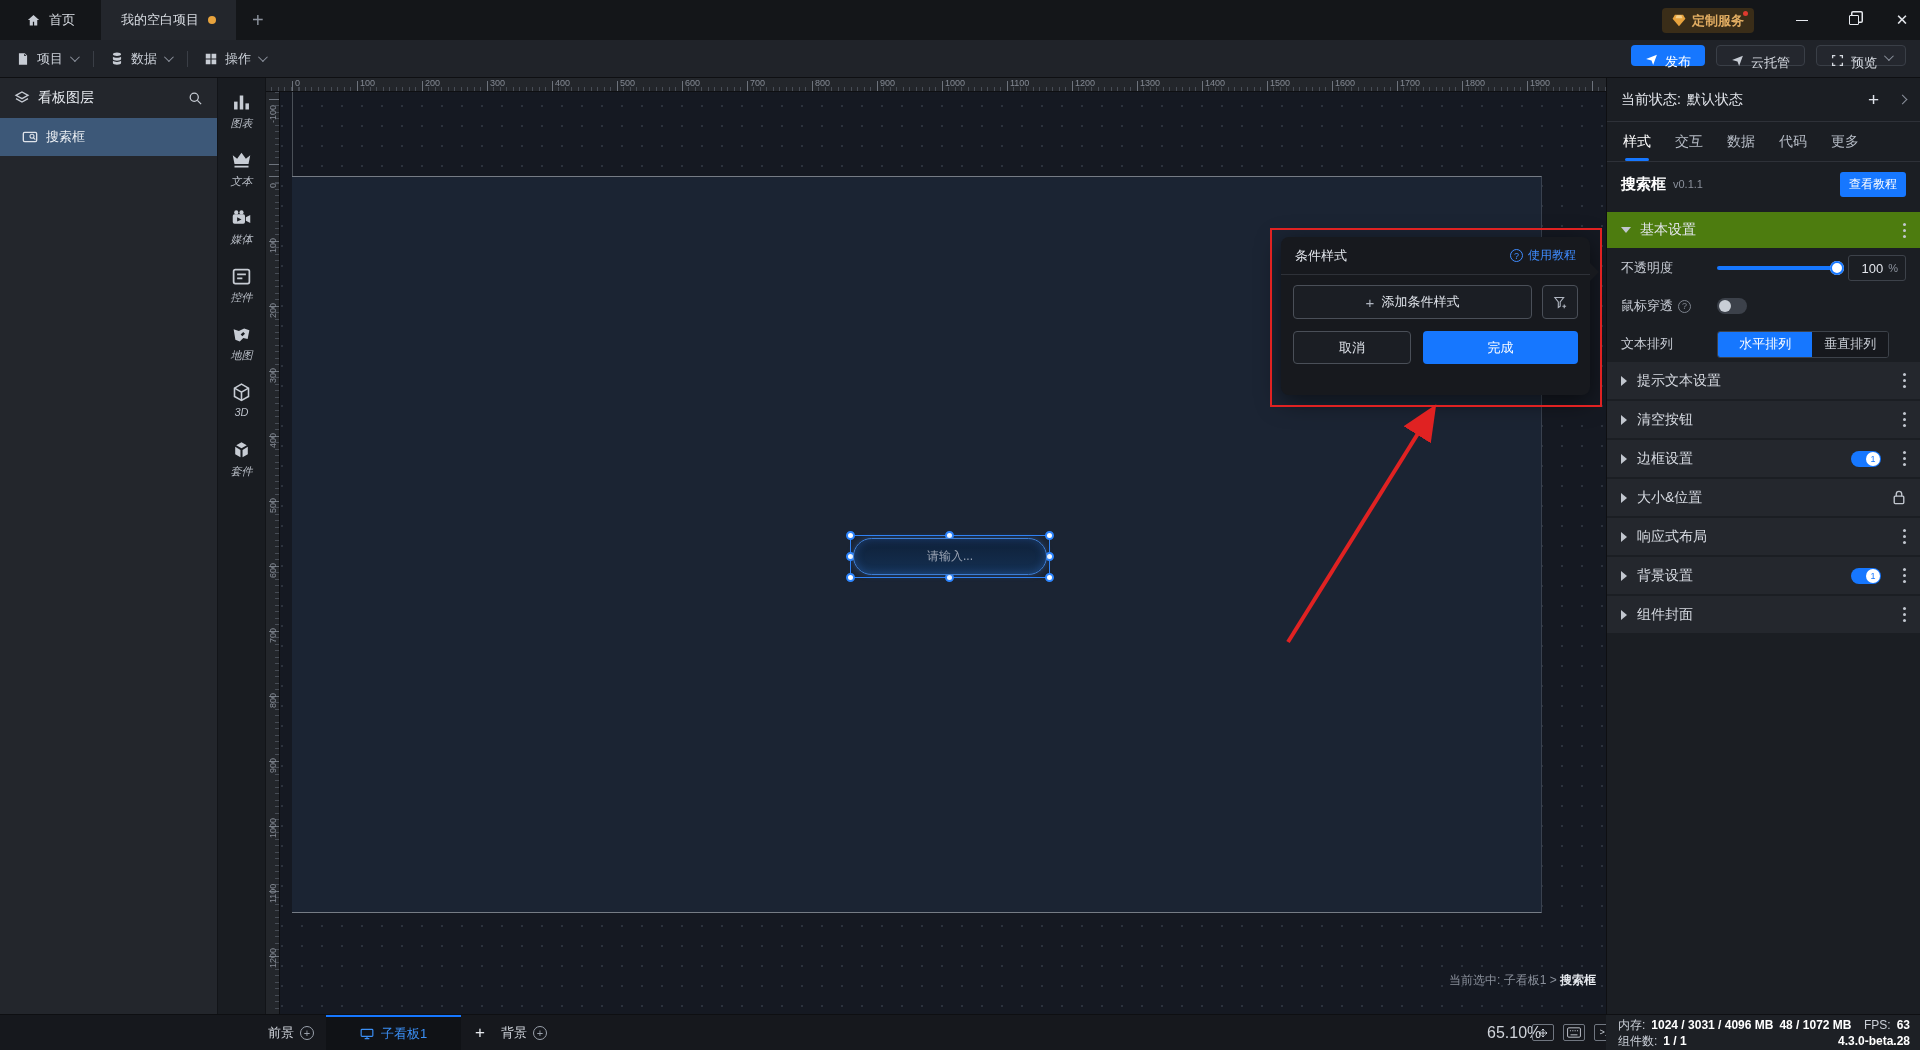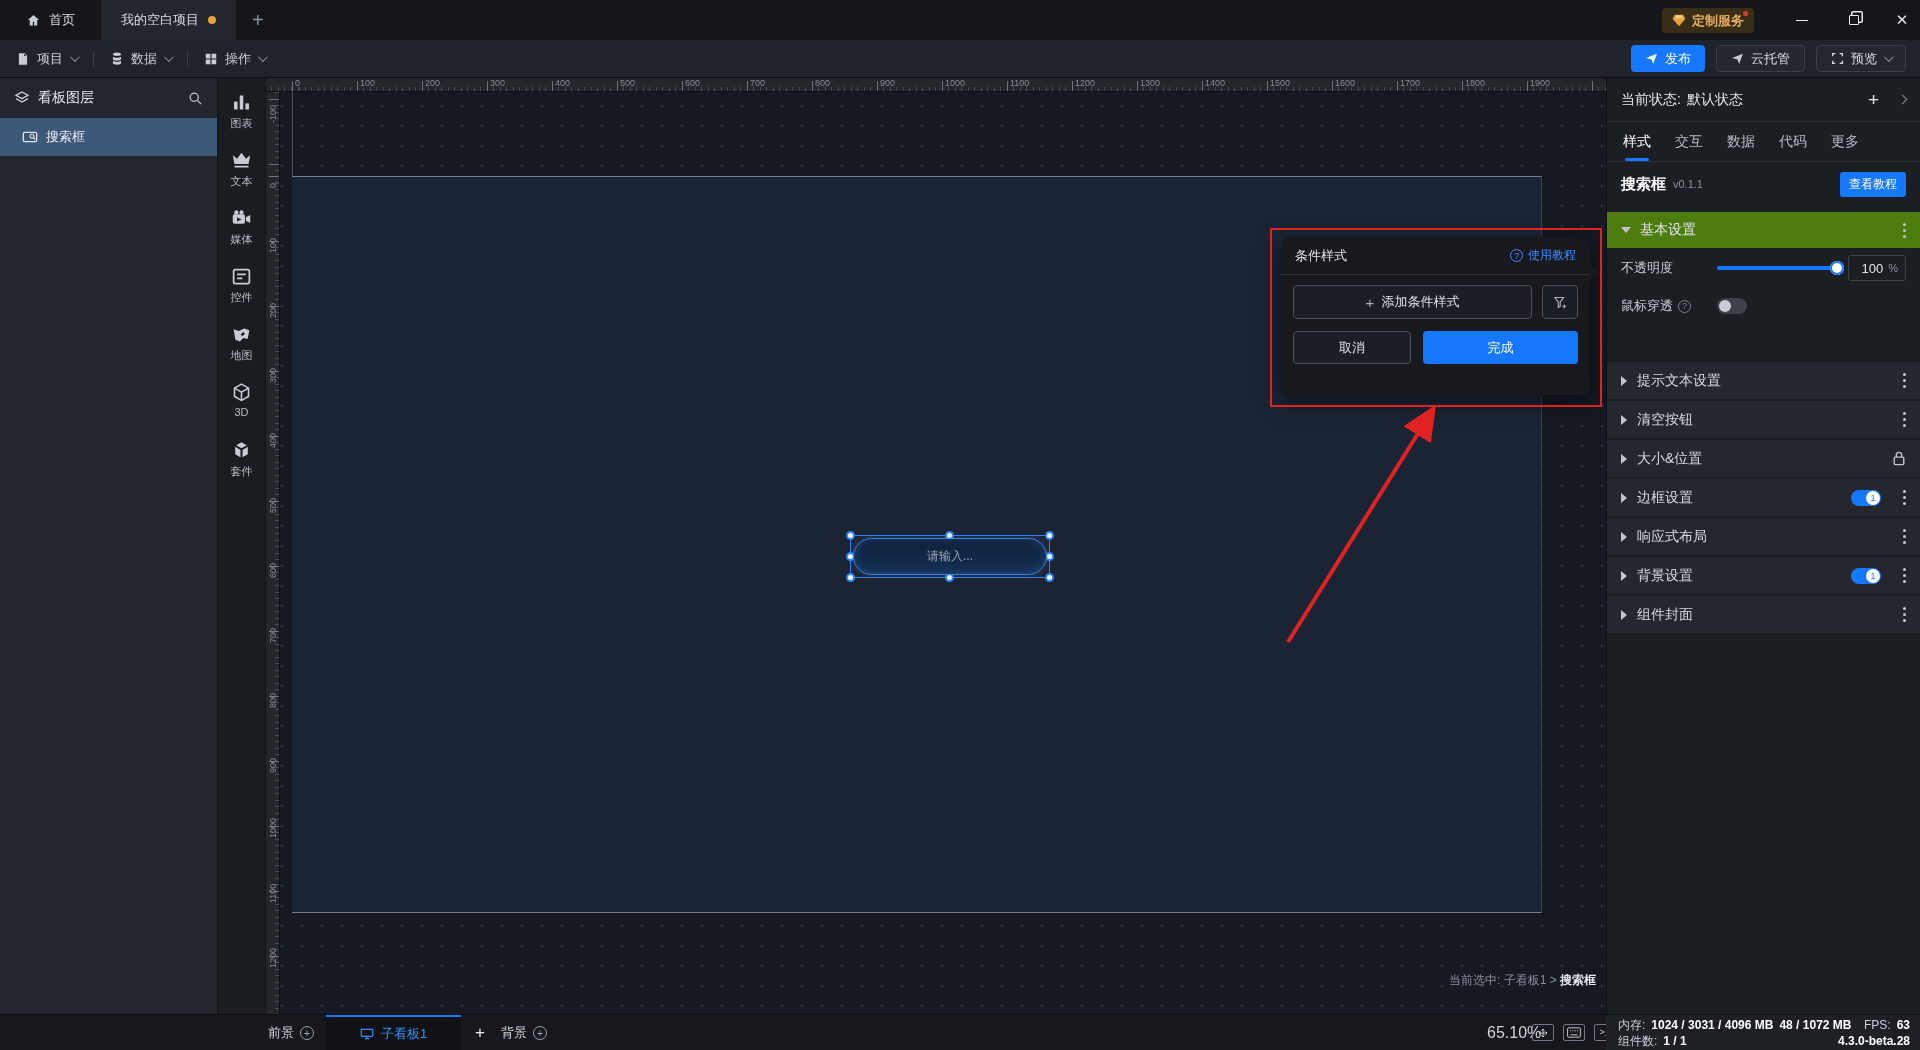--- a/index.html
+++ b/index.html
@@ -18,33 +18,33 @@
   .wb-min{right:108px;}.wb-min i{display:block;width:12px;height:0;border-top:1.6px solid #e6e9ee;}
   .wb-res{right:56px;}.wb-res i{display:block;width:10px;height:10px;border:1.6px solid #e6e9ee;border-radius:1px;box-shadow:3px -3px 0 -0.5px #141619,3px -3px 0 1px #e6e9ee;}
   .wb-close{right:8px;font-size:15px;}
 
   
   .menubar{position:absolute;left:0;top:40px;width:1920px;height:38px;background:#202329;display:flex;align-items:center;border-bottom:1px solid #0e0f12;}
   .menu-item{display:flex;align-items:center;gap:7px;padding:0 16px;height:100%;color:#ccd1d9;}
   .menu-sep{width:1px;height:16px;background:#3a3e46;}
   .chev{display:inline-block;width:7px;height:7px;border-right:1.5px solid #8b919c;border-bottom:1.5px solid #8b919c;transform:rotate(45deg) translateY(-2px);}
   .mb-right{position:absolute;right:14px;top:5px;display:flex;gap:11px;}
-  .btn{display:flex;align-items:center;gap:7px;height:27px;padding:0 14px;border-radius:4px;font-size:13px;}
+  .btn{display:flex;align-items:flex-start;gap:7px;height:21px;padding:8px 14px;border-radius:4px;font-size:13px;}
   .btn-publish{background:#1677ff;color:#fff;}
   .btn-ghost{background:#24272e;border:1px solid #3a3f47;color:#d6dae1;}
 
   
   .layers{position:absolute;left:0;top:78px;width:218px;height:936px;background:#23262c;border-right:1px solid #121418;}
   .layers-head{height:40px;display:flex;align-items:center;gap:8px;padding:0 14px;color:#e6e9ee;font-size:14px;}
   .layers-head .spacer{flex:1;}
   .layer-row{height:38px;display:flex;align-items:center;gap:8px;padding:0 22px;background:#3d5878;color:#eef1f5;}
 
   
   .dock{position:absolute;left:218px;top:78px;width:48px;height:936px;background:#191c21;border-right:1px solid #121418;display:flex;flex-direction:column;align-items:center;padding-top:14px;}
-  .dock-item{width:48px;height:58px;display:flex;flex-direction:column;align-items:center;gap:3px;color:#b9bec7;font-size:11px;}
+  .dock-item{width:48px;height:58px;display:flex;flex-direction:column;align-items:center;gap:3px;color:#b9bec7;font-size:11px;font-style:italic;}
   .dock-item svg{width:21px;height:21px;}
 
   
   .canvas{position:absolute;left:266px;top:78px;width:1340px;height:936px;background:#151922;overflow:hidden;
     background-image:radial-gradient(circle,#2c323d 1.1px,transparent 1.4px);background-size:20px 20px;background-position:6px 18px;}
   .hruler{position:absolute;left:0;top:0;width:1340px;height:14px;background:#23262b;border-bottom:1px solid #0e0f12;
     background-image:repeating-linear-gradient(90deg,#6d737c 0 1px,transparent 1px 65px),repeating-linear-gradient(90deg,#474c55 0 1px,transparent 1px 6.5px);
     background-size:100% 10px,100% 4px;background-position:26px bottom,26px bottom;background-repeat:repeat-x;}
   .vruler{position:absolute;left:0;top:14px;width:14px;height:922px;background:#23262b;border-right:1px solid #0e0f12;
     background-image:repeating-linear-gradient(180deg,#6d737c 0 1px,transparent 1px 65px),repeating-linear-gradient(180deg,#474c55 0 1px,transparent 1px 6.5px);
@@ -443,44 +443,51 @@
           <span class="unit">%</span>
       </div>
     </div>
     <div class="ctl-row" style="height:36px;">
       <span class="ctl-label">
         <span>鼠标穿透</span>
         <span class="qmark" style="border-color:#7e848e;color:#7e848e;">?</span>
       </span>
       <div class="toggle-off"></div>
     </div>
+    <div class="ctl-row">
+      <span class="ctl-label">文本排列</span>
+      <div class="seg">
+        <div class="on">水平排列</div>
+        <div class="off">垂直排列</div>
+      </div>
+    </div>
     <div class="sections" id="sections">
         <div class="section-row">
           <i class="tri-right"></i>
           <span>提示文本设置</span>
           <span class="kebab"></span>
         </div>
         <div class="section-row">
           <i class="tri-right"></i>
           <span>清空按钮</span>
+          <span class="kebab"></span>
+        </div>
+        <div class="section-row">
+          <i class="tri-right"></i>
+          <span>边框设置</span>
+          <span class="toggle-on"></span>
           <span class="kebab"></span>
         </div>
         <div class="section-row">
           <i class="tri-right"></i>
           <span>大小&amp;位置</span>
           <svg class="lock" width="14" height="15" viewBox="0 0 20 22">
             <rect x="3" y="9" width="14" height="11" rx="1.5" fill="none" stroke="#c2c7cf" stroke-width="2"></rect>
             <path fill="none" stroke="#c2c7cf" stroke-width="2" d="M6 9V6a4 4 0 018 0v3"></path>
           </svg>
-        </div>
-        <div class="section-row">
-          <i class="tri-right"></i>
-          <span>边框设置</span>
-          <span class="toggle-on"></span>
-          <span class="kebab"></span>
         </div>
         <div class="section-row">
           <i class="tri-right"></i>
           <span>响应式布局</span>
           <span class="kebab"></span>
         </div>
         <div class="section-row">
           <i class="tri-right"></i>
           <span>背景设置</span>
           <span class="toggle-on"></span>

